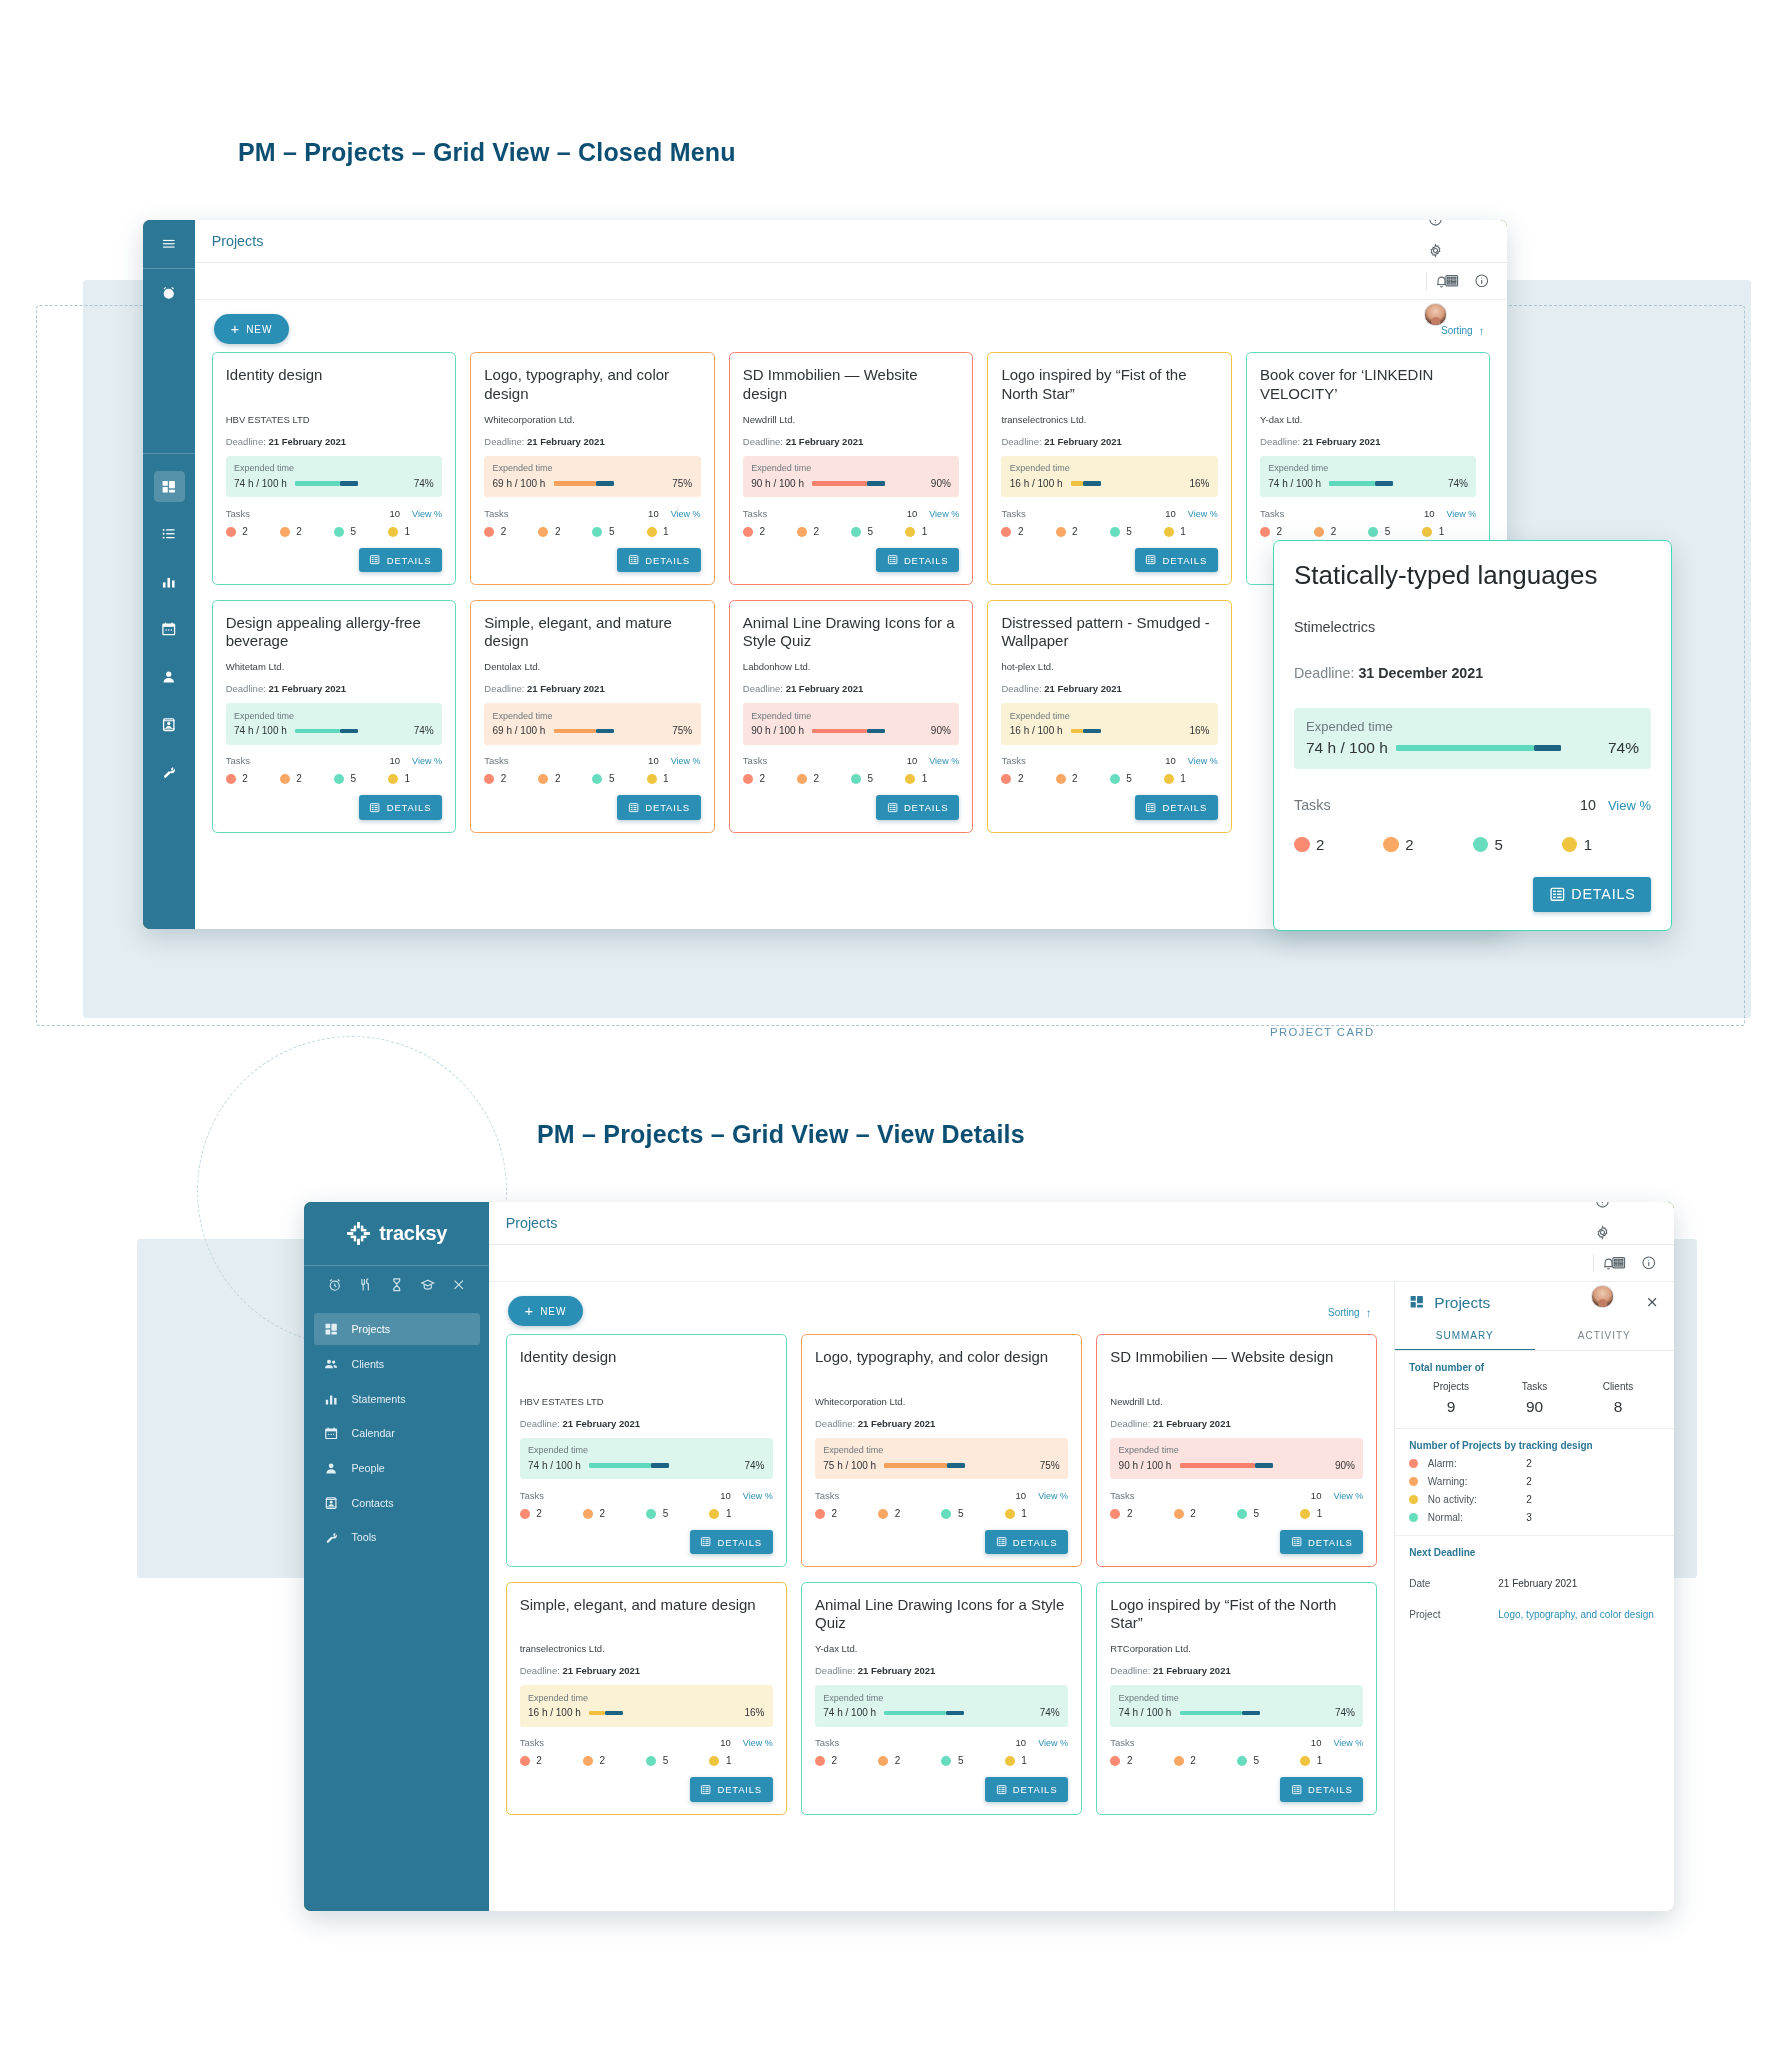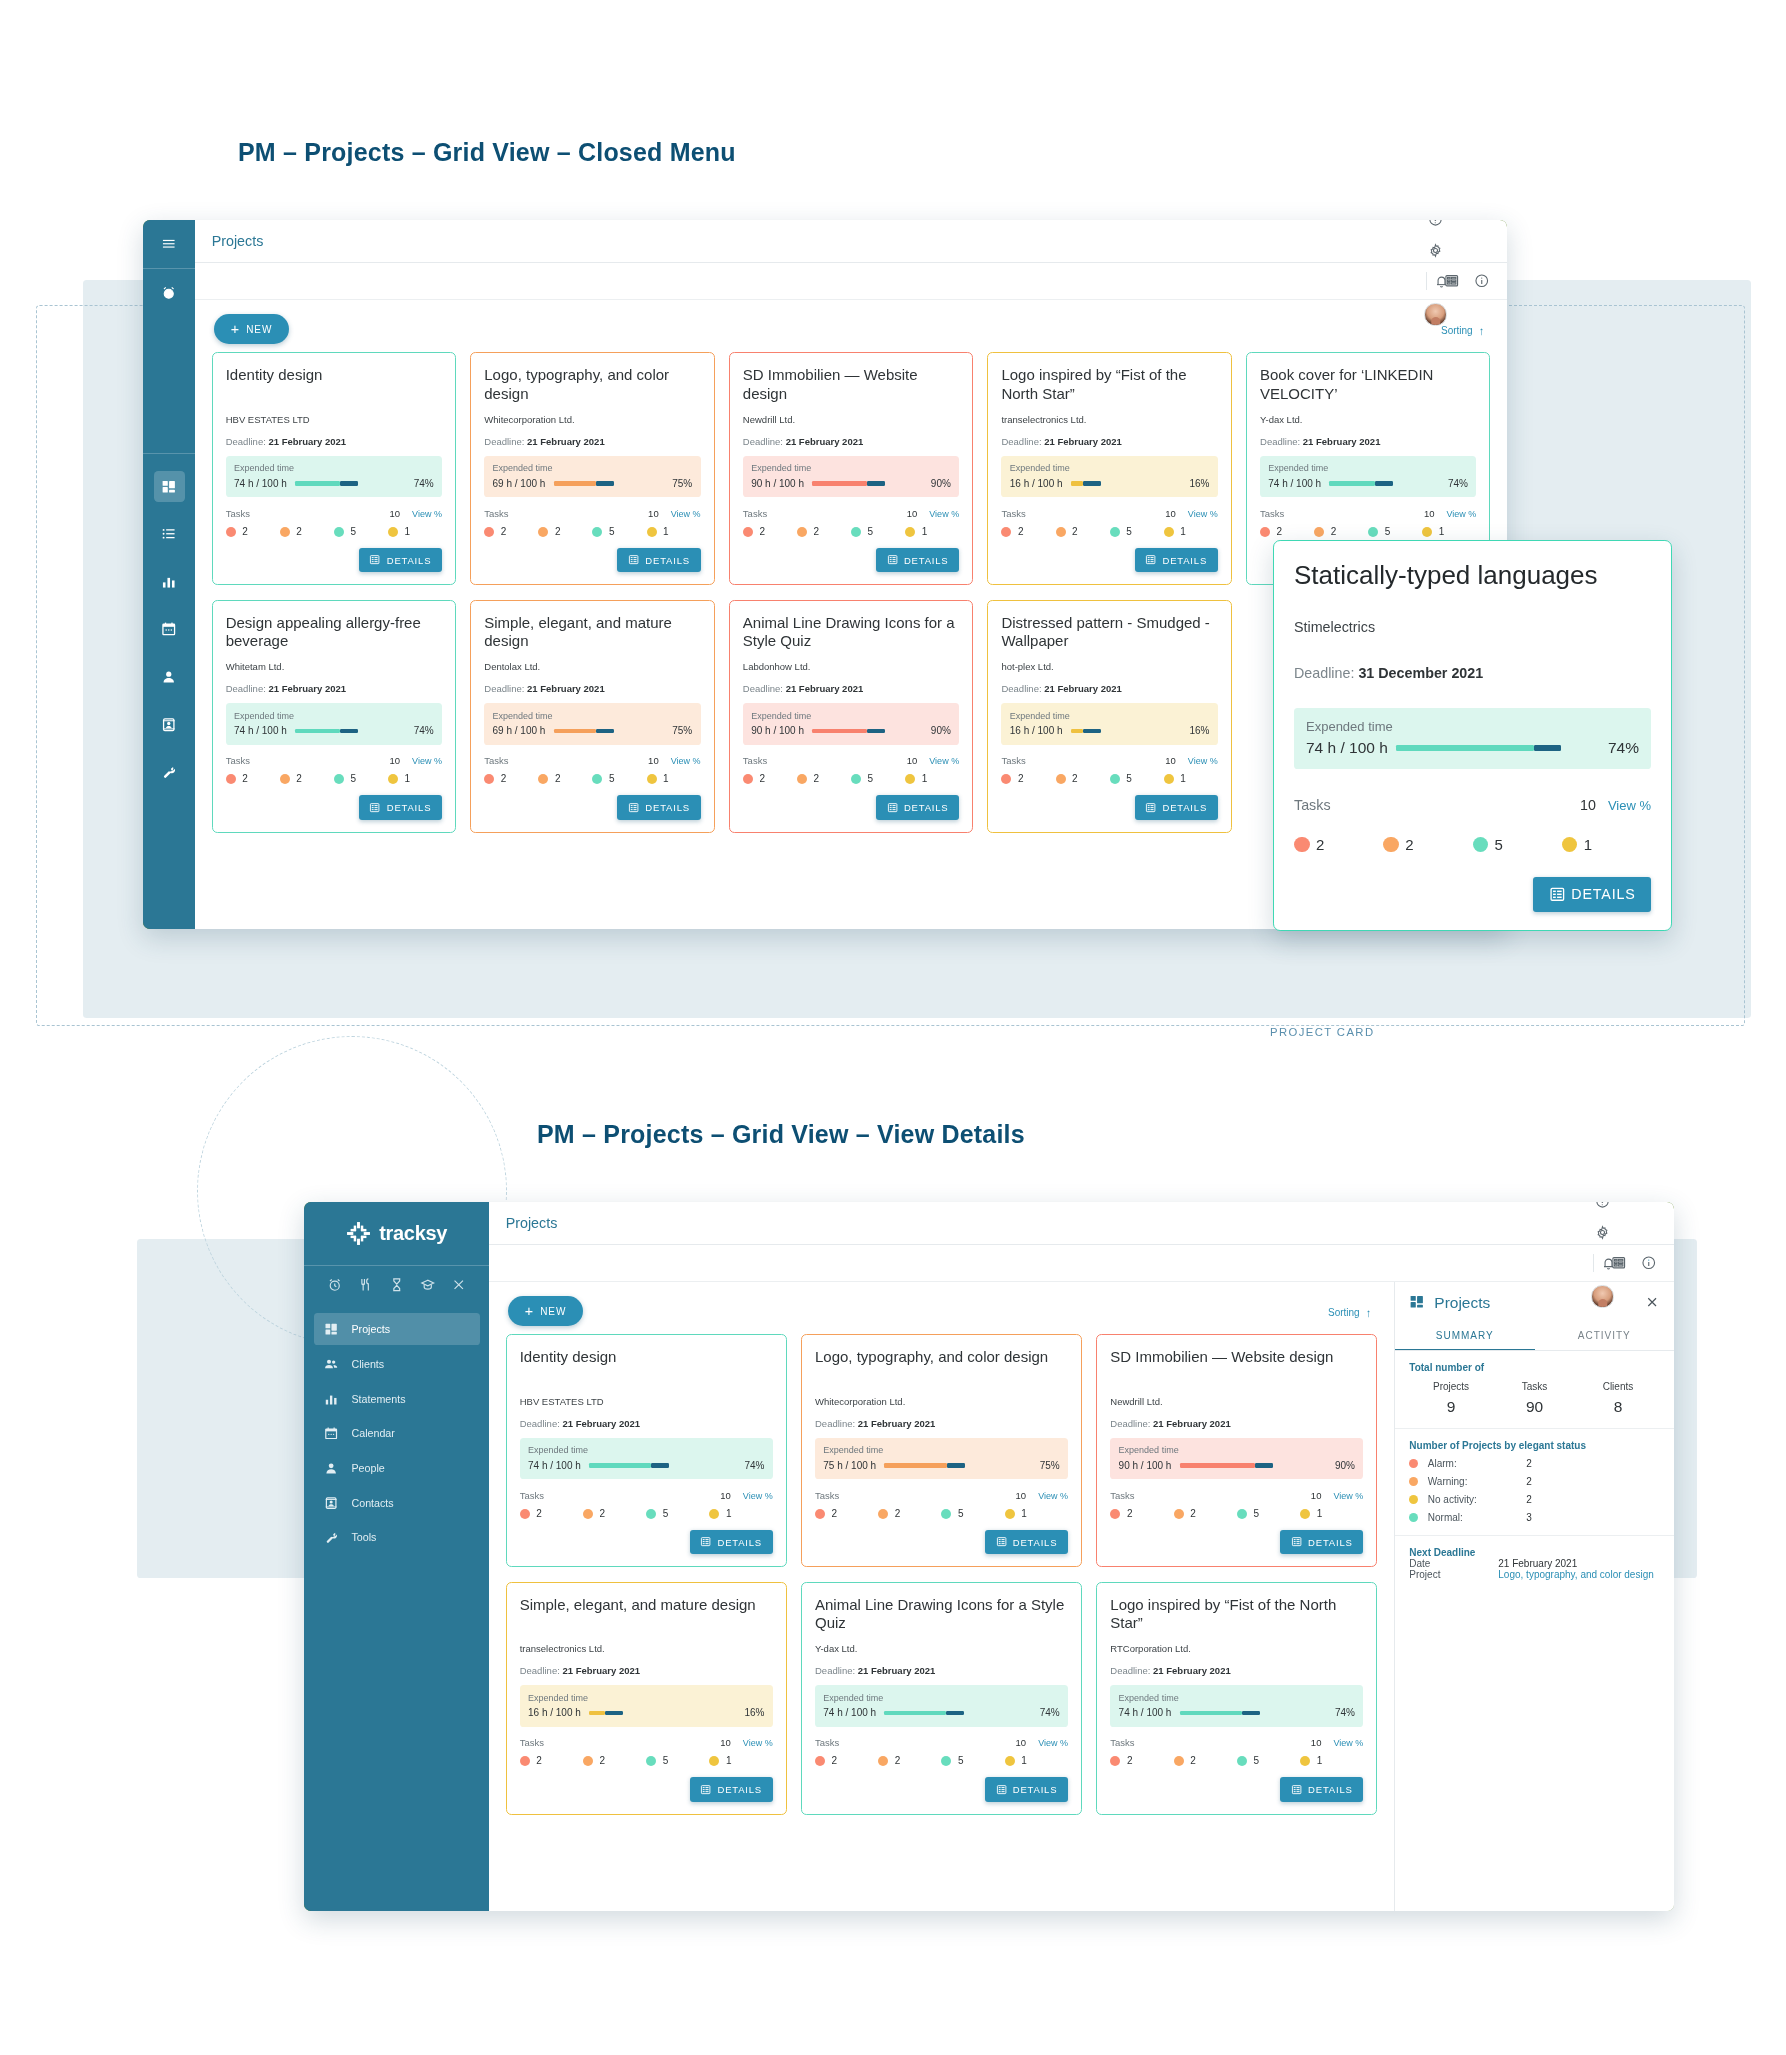--- a/index.html
+++ b/index.html
@@ -258,21 +258,21 @@
   .sum-block { padding: 10.7px 14.3px 12px 14.3px; border-bottom:0.6px solid #eceff1;}
   .sum-h { color:#2b7795; font-size:10px; font-weight:bold; }
   .sum-totals { display:flex; margin-top:8.3px; text-align:center;}
   .sum-total { flex:1; }
   .sum-total .k { font-size:10px; color:#3d4347;}
   .sum-total .v { font-size:15.5px; color:#2f3437; margin-top:6px;}
   .sum-status-row { display:flex; align-items:center; gap:9.5px; margin-top:7.1px;}
   .sum-status-row .dot { width:9px;height:9px;}
   .sum-status-row .nm { font-size:10px; color:#4b555c; width:89px;}
   .sum-status-row .vl { font-size:10px; color:#2f3437;}
-  .sum-dl-row { display:flex; margin-top:0;}
+  .sum-dl-row { display:flex; margin-top:20px;}
   .sum-dl-row .k { font-size:10px; color:#4b555c; width:89px;}
   .sum-dl-row .v { font-size:10px; color:#2f3437;}
   .sum-dl-row .v.link { color:#2b8fb5; }
 </style>
 </head>
 <body>
 
 <div class="bg-panel" style="left:83px; top:280px; width:1668px; height:738px;"></div>
 <div class="bg-panel" style="left:137px; top:1239px; width:1560px; height:339px;"></div>
 <div class="bg-dash" style="left:36px; top:305px; width:1709px; height:721px;"></div>
@@ -1553,21 +1553,21 @@
               <div class="k">Tasks</div>
               <div class="v">90</div>
             </div>
             <div class="sum-total">
               <div class="k">Clients</div>
               <div class="v">8</div>
             </div>
           </div>
         </div>
         <div class="sum-block">
-          <div class="sum-h">Number of Projects by elegant status</div>
+          <div class="sum-h">Number of Projects by tracking design</div>
           <div class="sum-status-row">
               <span class="dot c-alarm"></span>
               <span class="nm">Alarm:</span>
               <span class="vl">2</span>
             </div>
           <div class="sum-status-row">
               <span class="dot c-warn"></span>
               <span class="nm">Warning:</span>
               <span class="vl">2</span>
             </div>

